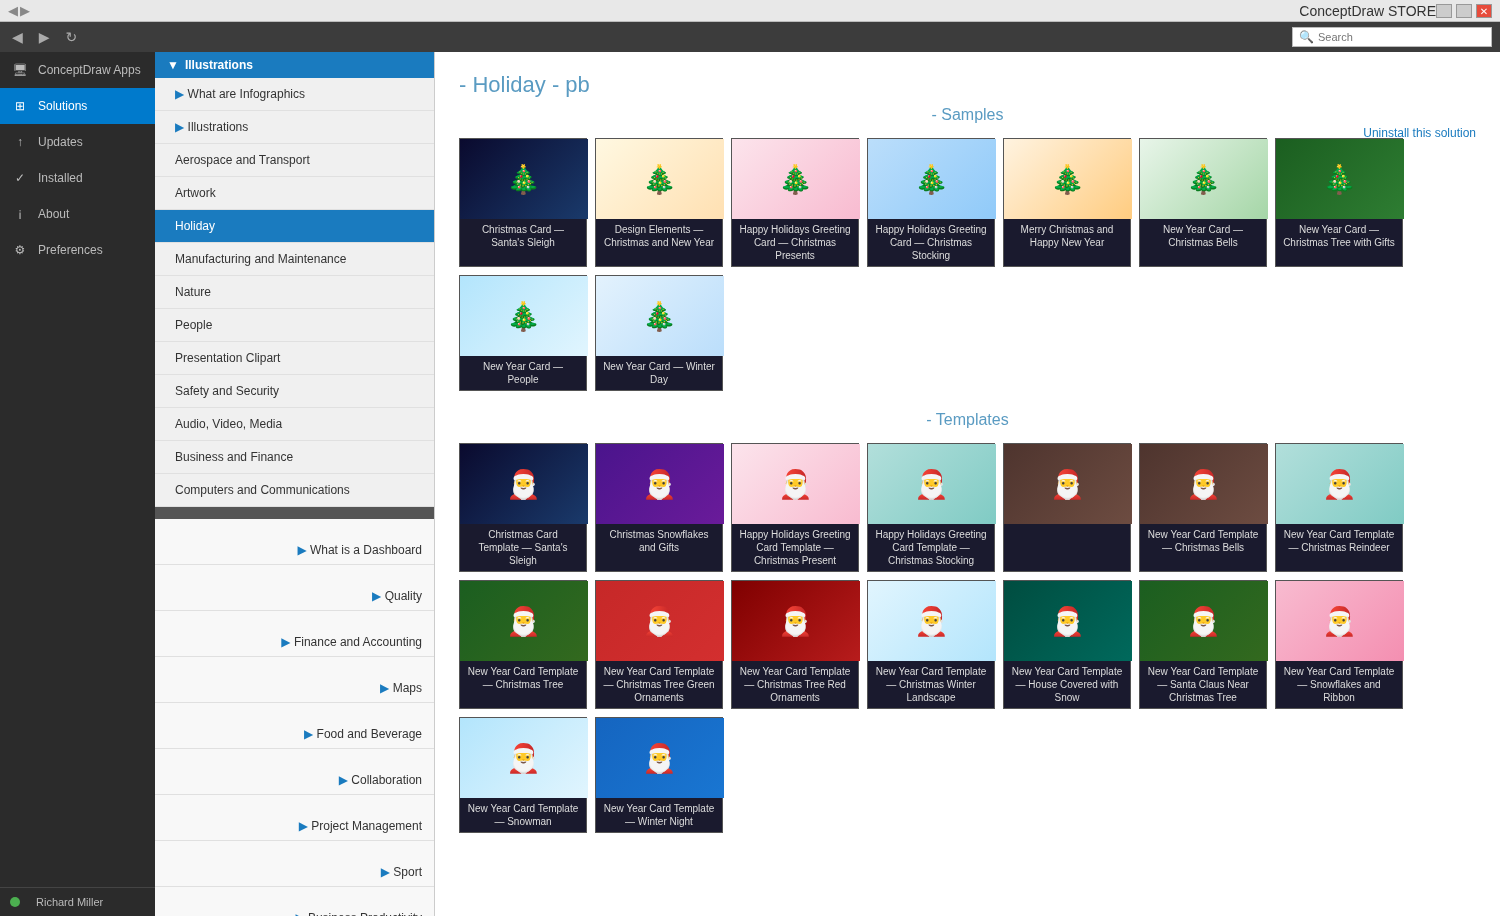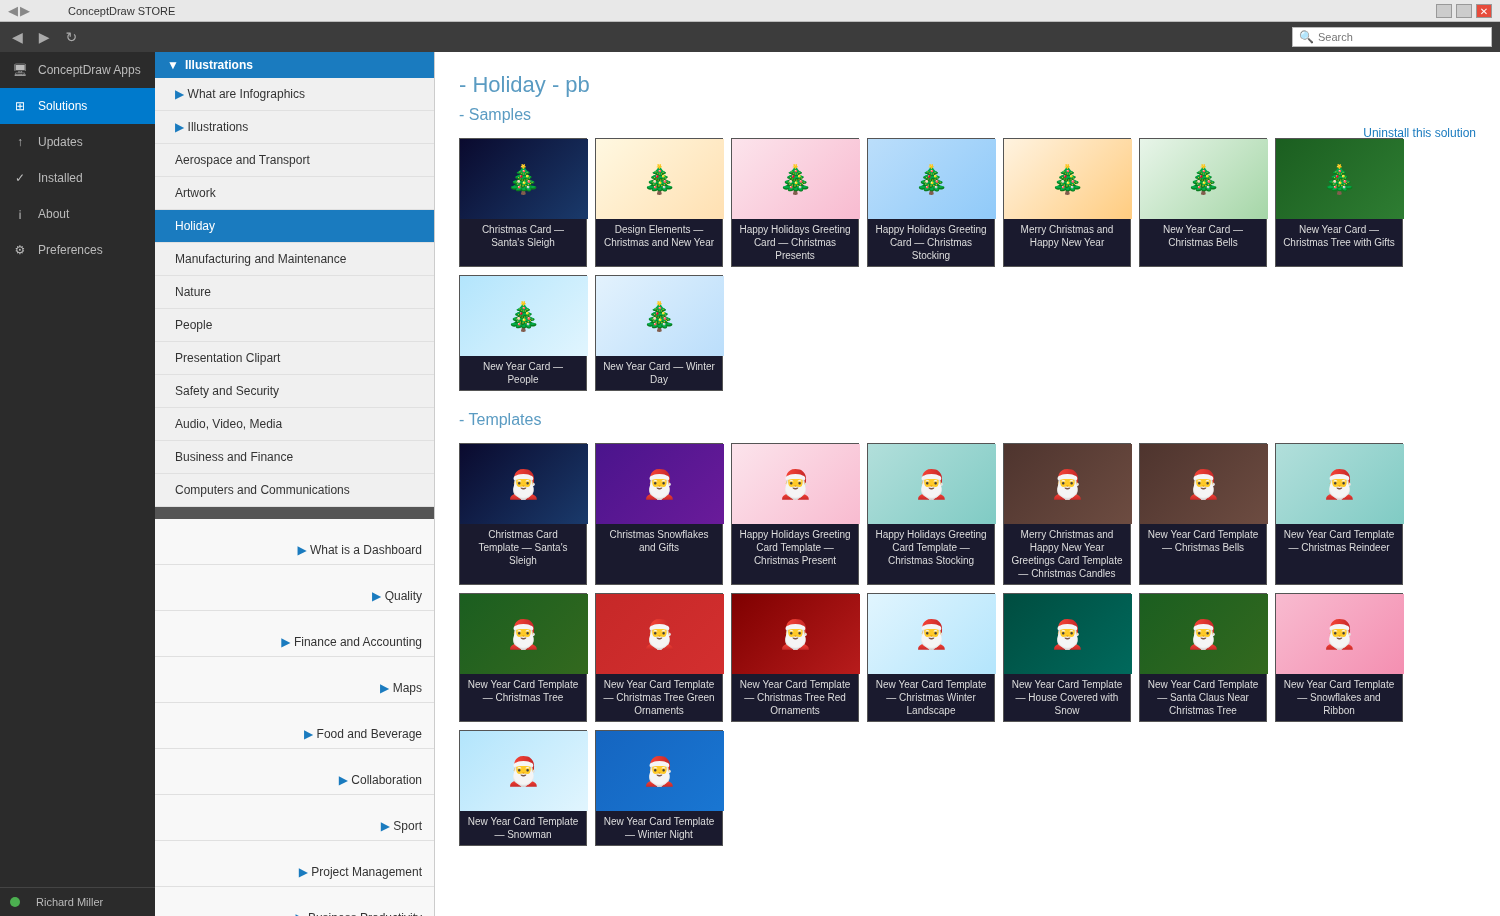--- a/index.html
+++ b/index.html
@@ -8,21 +8,21 @@
     
     .title-bar {
       background: #e8e8e8;
       height: 22px;
       display: flex;
       align-items: center;
       justify-content: space-between;
       padding: 0 8px;
       border-bottom: 1px solid #bbb;
     }
-    .title-bar-title { font-size: 11px; color: #333; flex: 1; text-align: left; }
+    .title-bar-title { font-size: 14px; color: #333; flex: 1; text-align: right; }
     .title-bar-controls { display: flex; gap: 4px; }
     .title-bar-controls span { width: 16px; height: 14px; background: #ccc; display: inline-block; text-align: center; line-height: 14px; font-size: 10px; cursor: pointer; border: 1px solid #999; }
 
     
     .nav-bar {
       background: #3c3c3c;
       height: 30px;
       display: flex;
       align-items: center;
       padding: 0 8px;
@@ -125,20 +125,21 @@
       color: #5a9bc2;
       margin-bottom: 8px;
       font-weight: 300;
     }
     .section-header {
       font-size: 16px;
       color: #5a9bc2;
       margin-bottom: 14px;
       margin-top: 4px;
       font-weight: 400;
+      text-align: center;
     }
     .uninstall-link {
       position: absolute;
       right: 24px;
       top: 74px;
       color: #1a7bbf;
       font-size: 12px;
       cursor: pointer;
       text-decoration: none;
     }
@@ -307,24 +308,24 @@
     <div class="middle-sub-item">
       <span style="color:#1a7bbf;">▶</span> Maps
     </div>
     <div class="middle-sub-item">
       <span style="color:#1a7bbf;">▶</span> Food and Beverage
     </div>
     <div class="middle-sub-item">
       <span style="color:#1a7bbf;">▶</span> Collaboration
     </div>
     <div class="middle-sub-item">
+      <span style="color:#1a7bbf;">▶</span> Project Management
+    </div>
+    <div class="middle-sub-item">
       <span style="color:#1a7bbf;">▶</span> Sport
-    </div>
-    <div class="middle-sub-item">
-      <span style="color:#1a7bbf;">▶</span> Project Management
     </div>
     <div class="middle-sub-item">
       <span style="color:#1a7bbf;">▶</span> Business Productivity
     </div>
   </div>
 
   <div class="content-panel" style="position:relative;">
     <a href="#" class="uninstall-link">Uninstall this solution</a>
 
     <h1 class="content-title">- Holiday - pb</h1>
@@ -412,21 +413,20 @@
         <div class="card">
     <div class="card-thumb thumb-teal">
       <span style="font-size:28px;">🎅</span>
     </div>
     <div class="card-label">Happy Holidays Greeting Card Template — Christmas Stocking</div>
   </div>
         <div class="card">
     <div class="card-thumb thumb-brown">
       <span style="font-size:28px;">🎅</span>
     </div>
-    <div class="card-label">Merry Christmas and Happy New Year Greetings Card Template — Christmas Candles</div>
   </div>
         <div class="card">
     <div class="card-thumb thumb-brown">
       <span style="font-size:28px;">🎅</span>
     </div>
     <div class="card-label">New Year Card Template — Christmas Bells</div>
   </div>
         <div class="card">
     <div class="card-thumb thumb-teal">
       <span style="font-size:28px;">🎅</span>

